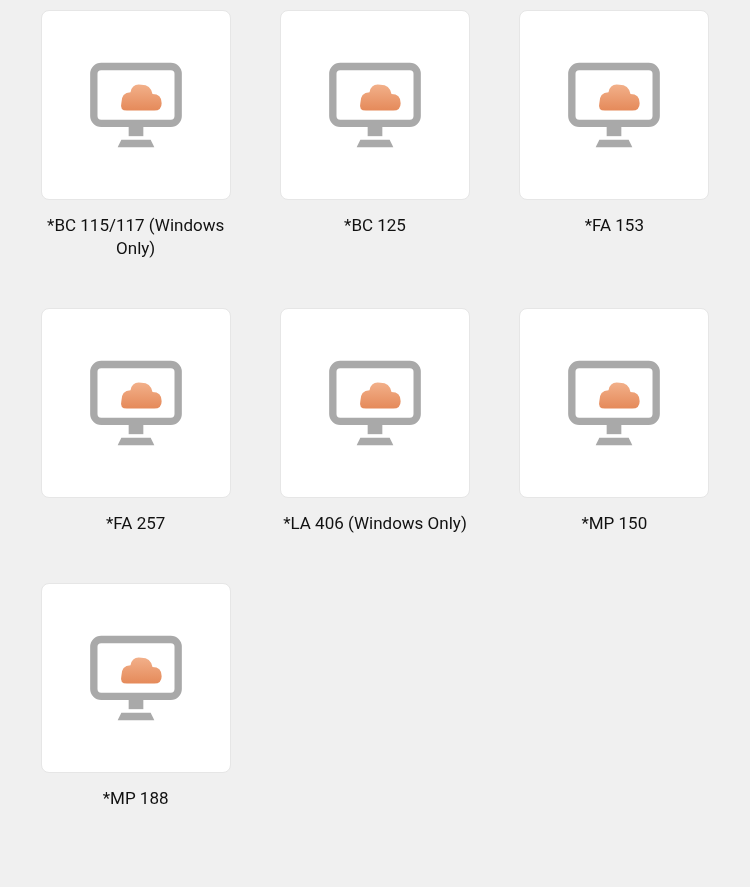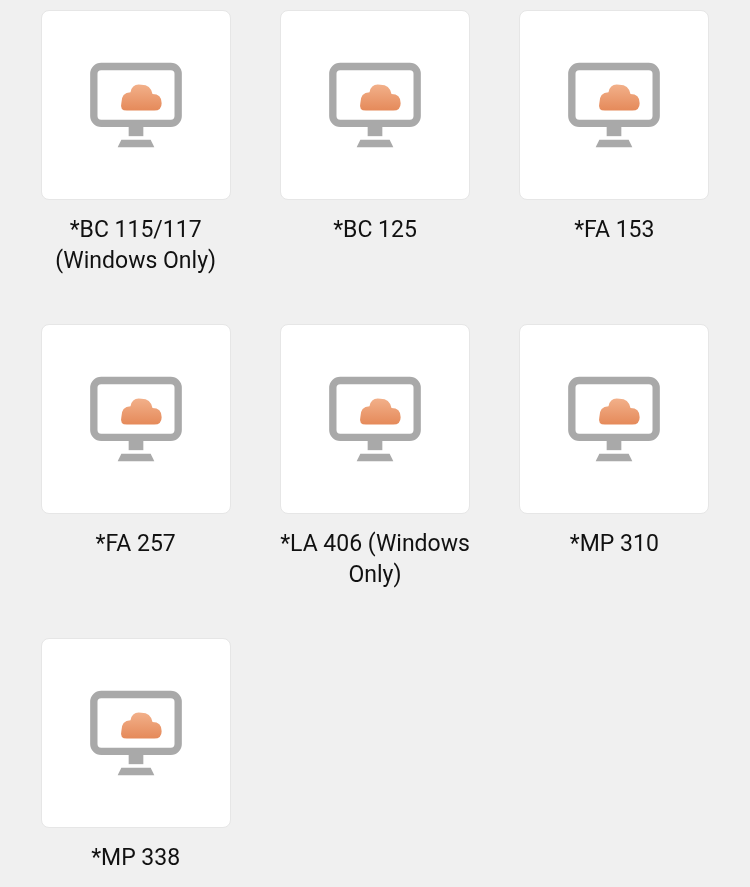--- a/index.html
+++ b/index.html
@@ -30,21 +30,21 @@
       background: #ffffff;
       border-radius: 8px;
       border: 1px solid #e6e6e6;
       display: flex;
       align-items: center;
       justify-content: center;
       cursor: pointer;
     }
     .label {
       margin-top: 14px;
-      font-size: 23px;
+      font-size: 17px;
       color: #111;
       text-align: center;
       line-height: 1.35;
       max-width: 200px;
     }
     .icon-wrap {
       width: 110px;
       height: 110px;
       display: flex;
       align-items: center;
@@ -167,35 +167,35 @@
               <stop offset="100%" stop-color="#e58a5a"></stop>
             </linearGradient>
           </defs>
           <rect x="14" y="18" width="92" height="62" rx="8" ry="8" fill="none" stroke="#a9a9a9" stroke-width="8"></rect>
           <path d="M 44 98 L 76 98 L 80 106 L 40 106 Z" fill="#a9a9a9"></path>
           <rect x="52" y="84" width="16" height="10" fill="#a9a9a9"></rect>
           <path d="M 44 58 Q 44 46 54 46 Q 56 36 66 38 Q 76 38 78 48 Q 88 48 88 58 Q 88 66 80 66 L 50 66 Q 42 66 44 58 Z" fill="url(#cloudGrad7)"></path>
         </svg>
       </div>
     </div>
-    <div class="label">*MP 310</div>
+    <div class="label">*MP 150</div>
   </div>
 
   <div class="cell">
     <div class="card">
       <div class="icon-wrap">
         <svg viewBox="0 0 120 120" width="110" height="110">
           <defs>
             <linearGradient id="cloudGrad8" x1="0" y1="0" x2="0" y2="1">
               <stop offset="0%" stop-color="#f2b08a"></stop>
               <stop offset="100%" stop-color="#e58a5a"></stop>
             </linearGradient>
           </defs>
           <rect x="14" y="18" width="92" height="62" rx="8" ry="8" fill="none" stroke="#a9a9a9" stroke-width="8"></rect>
           <path d="M 44 98 L 76 98 L 80 106 L 40 106 Z" fill="#a9a9a9"></path>
           <rect x="52" y="84" width="16" height="10" fill="#a9a9a9"></rect>
           <path d="M 44 58 Q 44 46 54 46 Q 56 36 66 38 Q 76 38 78 48 Q 88 48 88 58 Q 88 66 80 66 L 50 66 Q 42 66 44 58 Z" fill="url(#cloudGrad8)"></path>
         </svg>
       </div>
     </div>
-    <div class="label">*MP 338</div>
+    <div class="label">*MP 188</div>
   </div>
 </div>
 
 </body></html>

